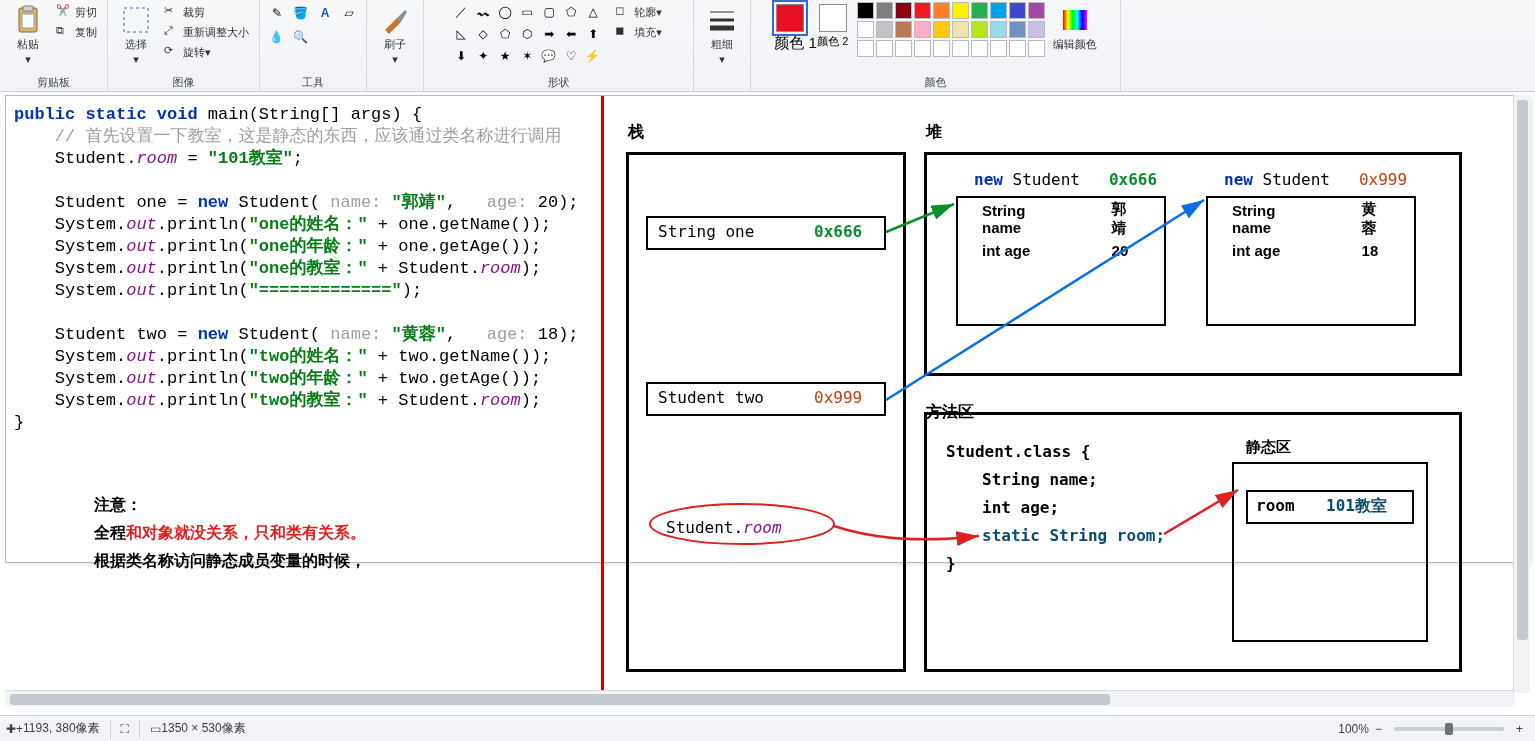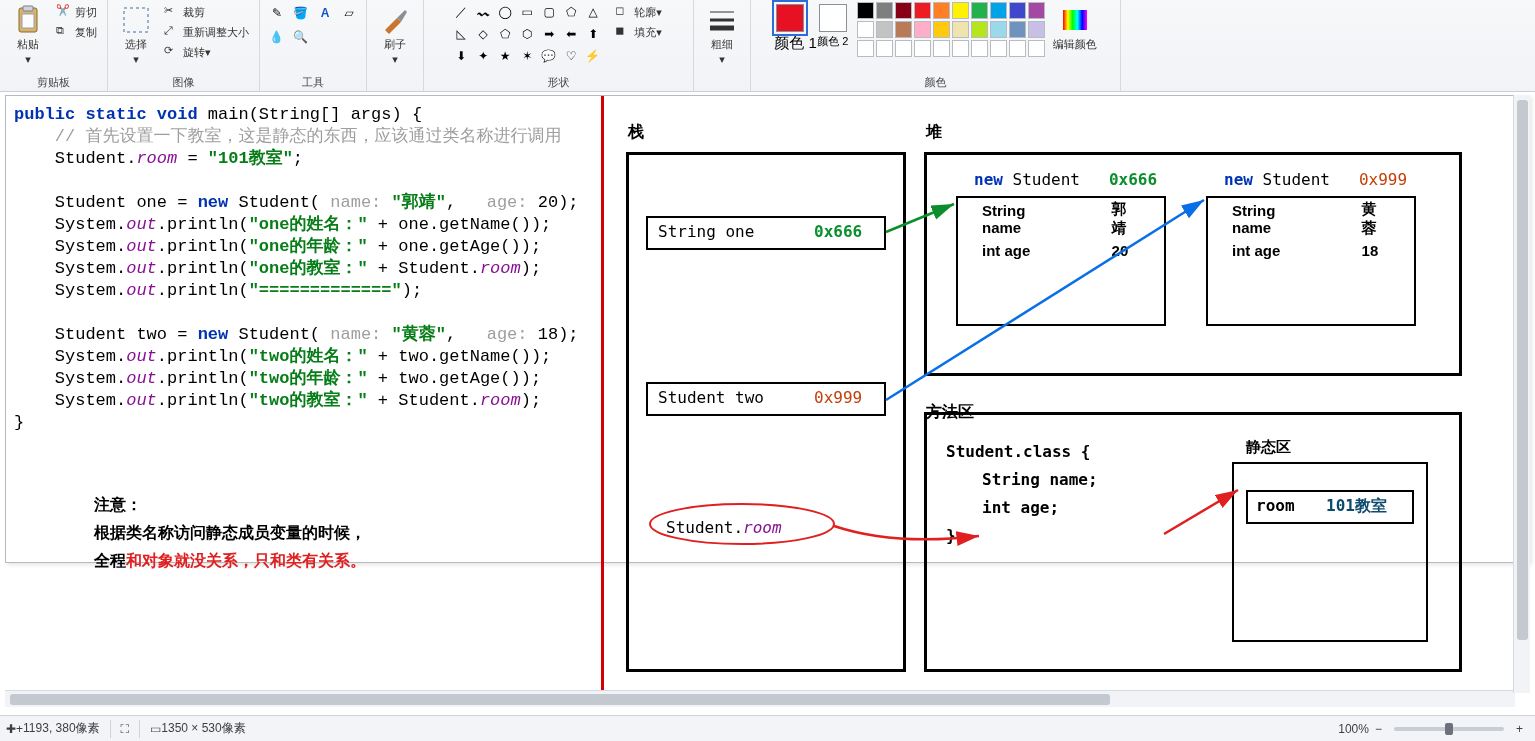--- a/index.html
+++ b/index.html
@@ -280,22 +280,22 @@
 <span>    System.</span><span class="it">out</span><span>.println(</span><span class="str">"============="</span><span>);</span>
 
 <span>    Student two = </span><span class="kw">new</span><span> Student(</span><span class="hint"> name: </span><span class="str">"黄蓉"</span><span>,   </span><span class="hint">age: </span><span>18);</span>
 <span>    System.</span><span class="it">out</span><span>.println(</span><span class="str">"two的姓名："</span><span> + two.getName());</span>
 <span>    System.</span><span class="it">out</span><span>.println(</span><span class="str">"two的年龄："</span><span> + two.getAge());</span>
 <span>    System.</span><span class="it">out</span><span>.println(</span><span class="str">"two的教室："</span><span> + Student.</span><span class="it">room</span><span>);</span>
 <span>}</span></div>
 
   <div class="note" style="left:88px; top:395px;">
     <div>注意：</div>
+    <div><span>全程</span><span class="rt">和对象就没关系，只和类有关系。</span></div>
     <div>根据类名称访问静态成员变量的时候，</div>
-    <div><span>全程</span><span class="rt">和对象就没关系，只和类有关系。</span></div>
   </div>
 
   <div id="vline" style="left:595px; top:0; height:598px;"></div>
 
   <div class="lbl" style="left:622px; top:26px;">栈</div>
   <div class="box3" style="left:620px; top:56px; width:280px; height:520px;"></div>
 
   <div class="box2" style="left:640px; top:120px; width:240px; height:34px;"></div>
   <div class="txt" style="left:652px; top:126px;">String one</div>
   <div class="txt g" style="left:808px; top:126px;">0x666</div>
@@ -368,20 +368,21 @@
       </table>
   </div>
 
   <div class="lbl" style="left:920px; top:290px;margin-top:16px;">方法区</div>
   <div class="box3" style="left:918px; top:316px; width:538px; height:260px;"></div>
 
   <div class="txt" style="left:940px; top:342px; font-weight:bold; line-height:28px;">
     <div>Student.class {</div>
     <div style="padding-left:36px">String name;</div>
     <div style="padding-left:36px">int age;</div>
+    <div style="padding-left:36px" class="r">static String room;</div>
     <div>}</div>
   </div>
 
   <div class="lbl" style="left:1240px; top:342px; font-size:15px;">静态区</div>
   <div class="box2" style="left:1226px; top:366px; width:196px; height:180px;"></div>
   <div class="box2" style="left:1240px; top:394px; width:168px; height:34px;"></div>
   <div class="txt" style="left:1250px; top:400px; font-weight:bold;">room</div>
   <div class="txt r" style="left:1320px; top:400px; font-weight:bold;">101教室</div>
 
   <svg class="arrow" style="left:880px; top:100px; width:80px; height:50px;">

